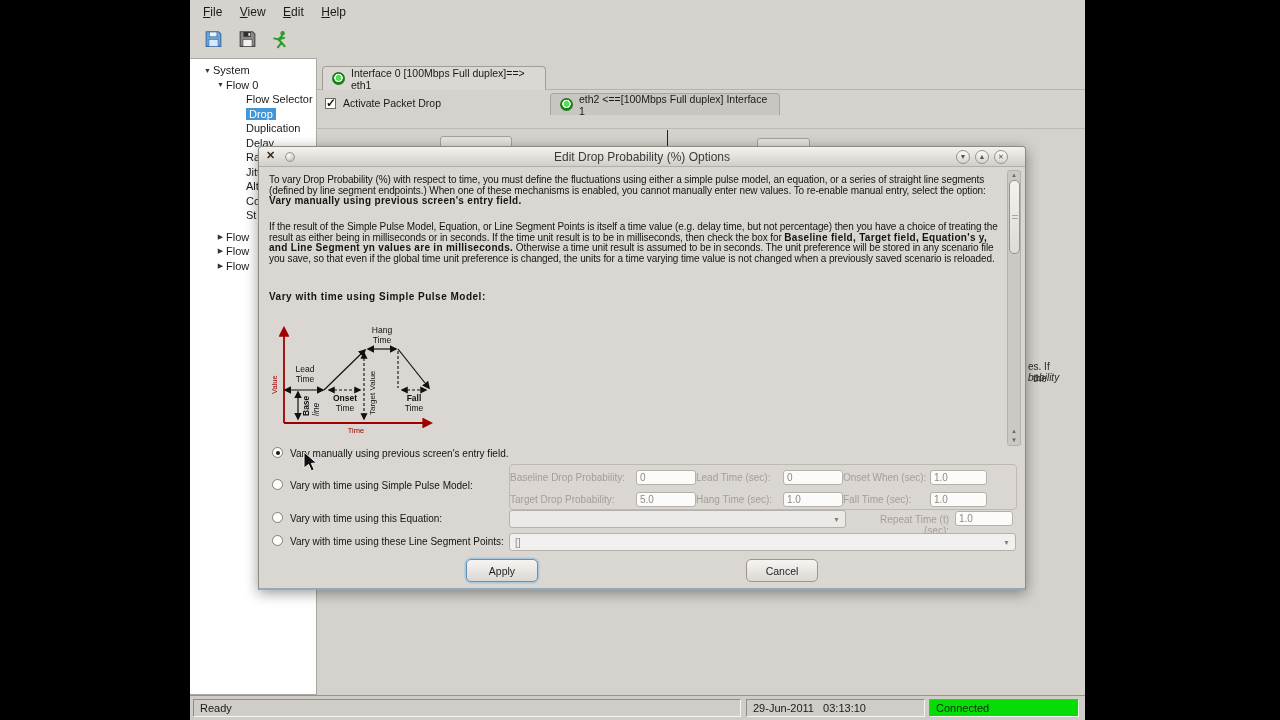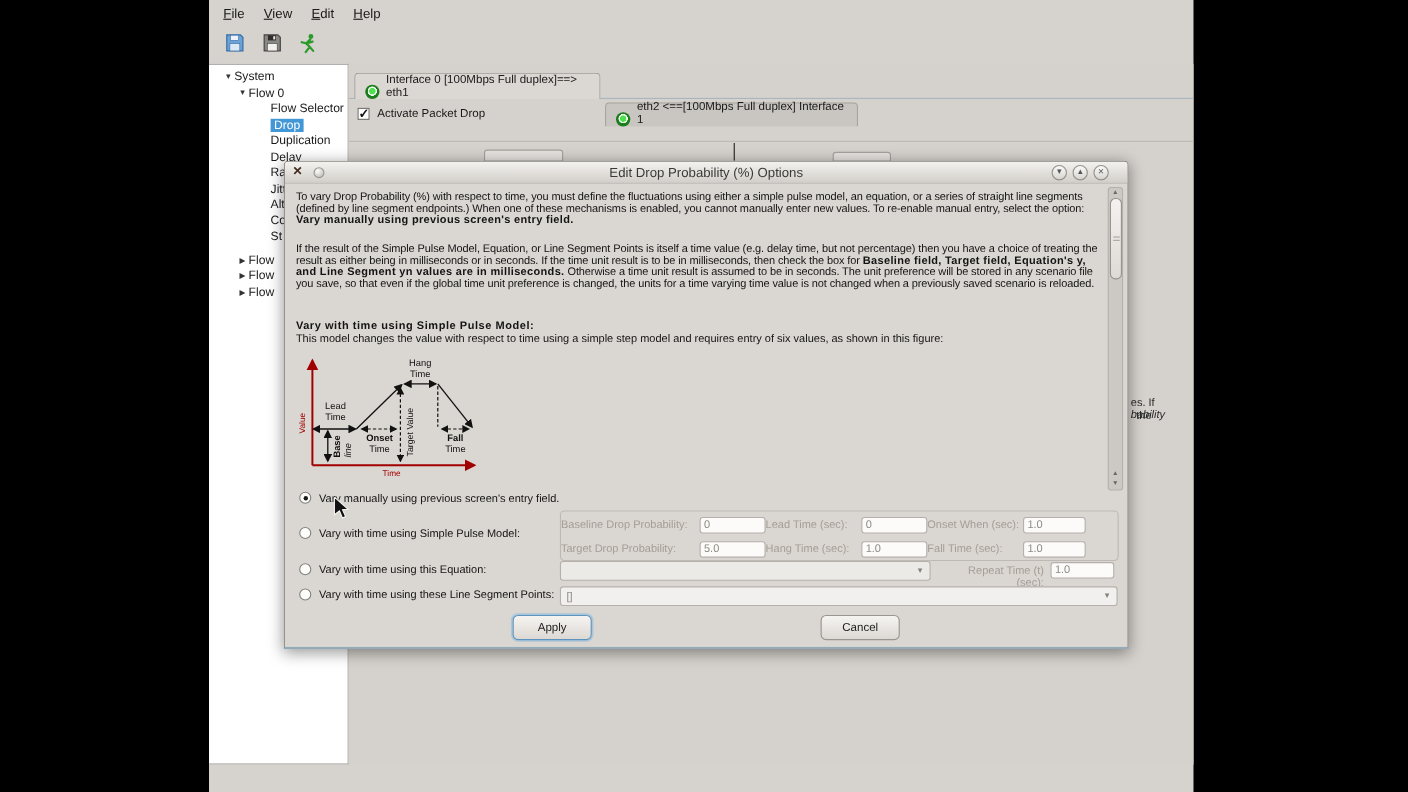--- a/index.html
+++ b/index.html
@@ -31,21 +31,21 @@
   .lvl1 { padding-left:25px; }
   .lvl2 { padding-left:56px; }
   .gap-before { margin-top:7px; }
   .tree-sel { background:#4297d6; color:#fff; padding:0 3px; }
 
   
   #main { position:absolute; left:127px; top:58px; width:768px; height:637px;
           background:#d5d1cc; }
   #tabstrip { position:absolute; left:0; top:0; width:100%; height:32px;
               border-bottom:1px solid #a9b6bf; }
-  .tab { position:absolute; display:flex; align-items:flex-end; gap:6px;
+  .tab { position:absolute; display:flex; align-items:center; gap:6px;
          font-size:10.5px; color:#1a1a1a; padding:0 9px; cursor:default; }
   .tab-active { left:5px; top:8px; height:24px; width:224px;
         background:#dbd7d2; border:1px solid #a19d99; border-bottom:none;
         border-radius:4px 4px 0 0; z-index:2; }
   .tab-idle { left:233px; top:10px; height:22px; width:230px;
         background:#c9c5c0; border:1px solid #a8a4a0; border-bottom:none;
         border-radius:4px 4px 0 0;margin-top:25px; }
   .led { width:13px; height:13px; border-radius:50%; flex:0 0 13px;
          background:radial-gradient(circle at 50% 45%, #4fe04f 0 28%, #eaf6ea 32% 42%, #1c7d1c 46% 100%); }
   #checkrow { position:absolute; left:8px; top:39px; display:flex;
@@ -255,40 +255,44 @@
     <div id="main-divider"></div>
     <div class="peek-widget" style="left:123px;top:78px;width:72px;height:11px;"></div>
     <div id="peek-caret"></div>
     <div class="peek-widget" style="left:440px;top:80px;width:53px;height:9px;"></div>
   </div>
 
   <div class="fragment" style="left:838px;top:324px;font-style:italic;margin-top:48px;">bability</div>
   <div class="fragment" style="left:838px;top:361px;">es. If</div>
   <div class="fragment" style="left:843px;top:373px;">the</div>
 
+  <div id="statusbar">
+    <div class="sb-panel" style="left:3px;width:548px;">Ready</div>
+    <div class="sb-panel" style="left:556px;width:179px;white-space:pre;">29-Jun-2011   03:13:10</div>
+    <div class="sb-panel" id="sb-conn" style="left:739px;width:150px;">Connected</div>
+  </div>
 </div>
 
 <div id="dialog">
   <div id="dlg-titlebar">
     <span id="dlg-x">✕</span>
     <span id="dlg-ball"></span>
     <span id="dlg-title">Edit Drop Probability (%) Options</span>
     <span class="tb-btn" id="tb-shade">▼</span>
     <span class="tb-btn" id="tb-roll">▲</span>
     <span class="tb-btn" id="tb-close">✕</span>
   </div>
 
   <div class="dlg-text" style="top:28px">
     <span>To vary </span><span class="it">Drop Probability (%)</span><span> with respect to time, you must define the fluctuations using either a simple pulse model, an equation, or a series of straight line segments (defined by line segment endpoints.) When one of these mechanisms is enabled, you cannot manually enter new values. To re-enable manual entry, select the option: </span><span class="bd">Vary manually using previous screen's entry field.</span>
   </div>
   <div class="dlg-text" style="top:75px">
     <span>If the </span><span class="it">result</span><span> of the Simple Pulse Model, Equation, or Line Segment Points is itself a time value (e.g. delay time, but not percentage) then you have a choice of treating the result as either being in milliseconds or in seconds. If the time unit result is to be in milliseconds, then check the box for </span><span class="bd">Baseline field, Target field, Equation's y, and Line Segment yn values are in milliseconds.</span><span> Otherwise a time unit result is assumed to be in seconds. The unit preference will be stored in any scenario file you save, so that even if the global time unit preference is changed, the units for a time varying time value is not changed when a previously saved scenario is reloaded.</span>
   </div>
   <div id="dlg-heading">Vary with time using Simple Pulse Model:</div>
-  <div id="dlg-desc">This model changes the value with respect to time using a simple step model and requires entry of six values, as shown in this figure:</div>
 
   <svg id="figure" width="178" height="115" viewBox="0 0 178 115">
     <defs>
       <marker id="mb" viewBox="0 0 10 10" refX="8" refY="5" markerWidth="6.5" markerHeight="6.5" orient="auto-start-reverse">
           <path d="M0 0L10 5L0 10z" fill="#111"></path>
         </marker>
       <marker id="mr" viewBox="0 0 10 10" refX="8" refY="5" markerWidth="6" markerHeight="6" orient="auto-start-reverse">
           <path d="M0 0L10 5L0 10z" fill="#a00000"></path>
         </marker>
     </defs>

